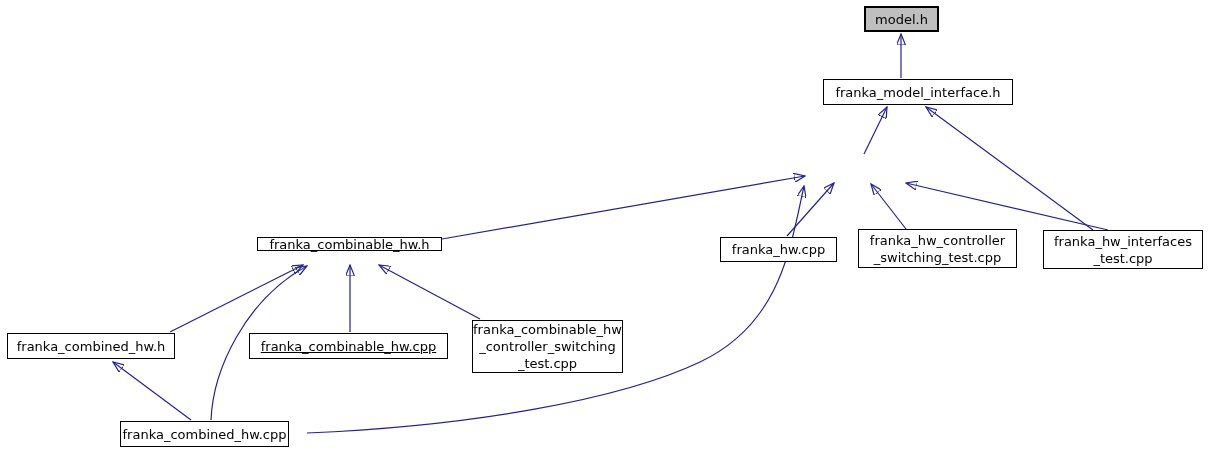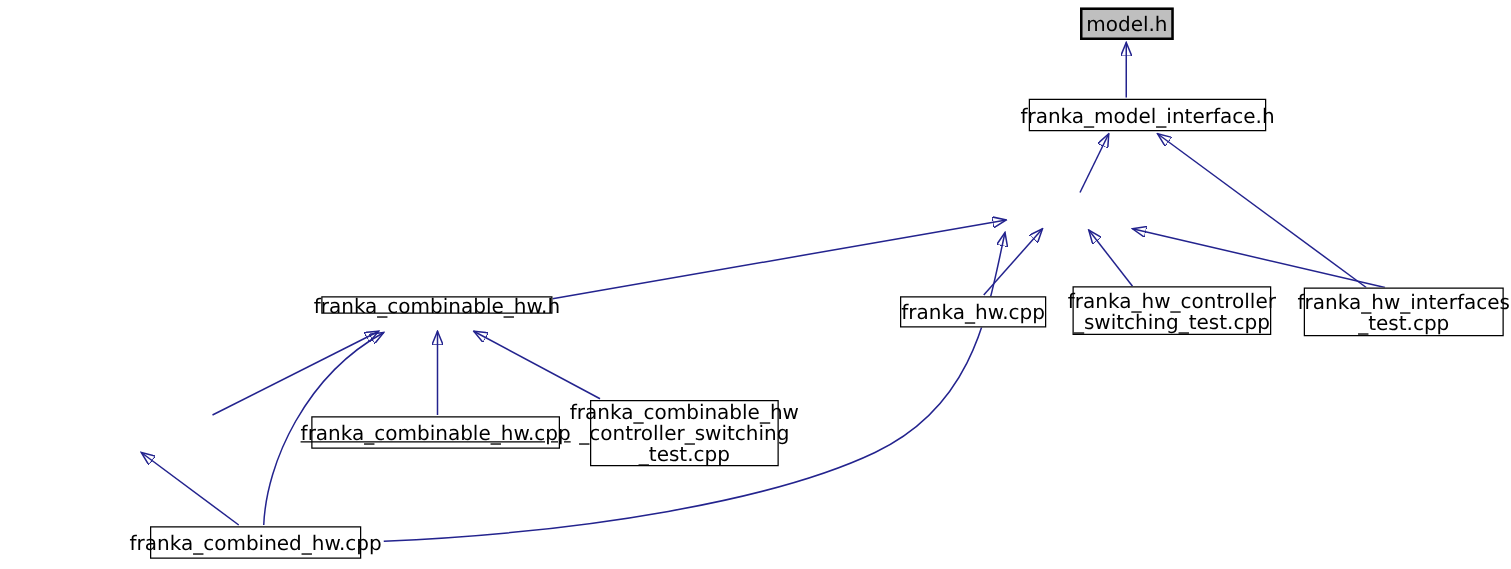--- a/index.html
+++ b/index.html
@@ -11,21 +11,21 @@
     overflow:hidden;
   }
   svg.edges{position:absolute;left:0;top:0;width:1209px;height:455px;}
   svg.edges path{fill:none;stroke:#23238E;stroke-width:1.2;}
   .node{
     position:absolute;
     box-sizing:border-box;
     border:1px solid #000000;
     background:#ffffff;
     color:#000000;
-    font-size:16px;
+    font-size:13px;
     line-height:17px;
     display:flex;
     align-items:center;
     justify-content:center;
     text-align:center;
     white-space:pre-line;
     cursor:pointer;
   }
   .node.highlight{
     background:#BFBFBF;
@@ -66,20 +66,21 @@
   <div class="node" style="left:257px;top:237px;width:185px;height:14px;">franka_combinable_hw.h</div>
 
   <div class="node" style="left:720px;top:237px;width:117px;height:25px;">franka_hw.cpp</div>
 
   <div class="node" style="left:858px;top:229px;width:159px;height:39px;">franka_hw_controller
 _switching_test.cpp</div>
 
   <div class="node" style="left:1043px;top:230px;width:160px;height:39px;">franka_hw_interfaces
 _test.cpp</div>
 
+  <div class="node" style="left:7px;top:333px;width:168px;height:26px;">franka_combined_hw.h</div>
 
   <div class="node" style="left:249px;top:333px;width:199px;height:26px;text-decoration:underline;">franka_combinable_hw.cpp</div>
 
   <div class="node" style="left:472px;top:320px;width:151px;height:53px;">franka_combinable_hw
 _controller_switching
 _test.cpp</div>
 
   <div class="node" style="left:120px;top:421px;width:169px;height:26px;">franka_combined_hw.cpp</div>
 
 </div>

